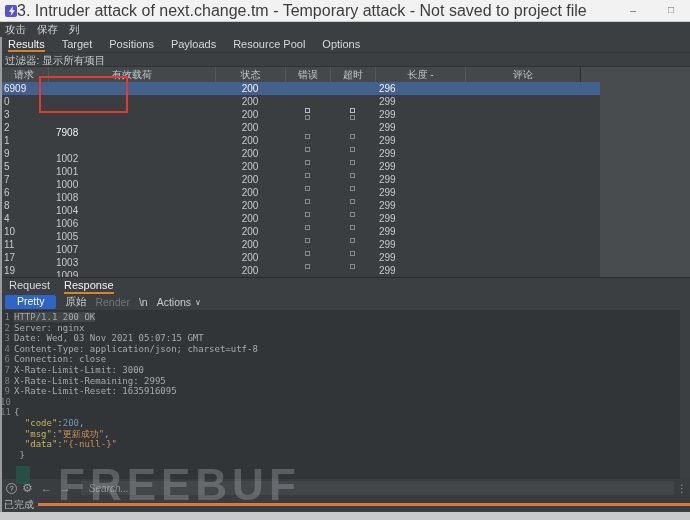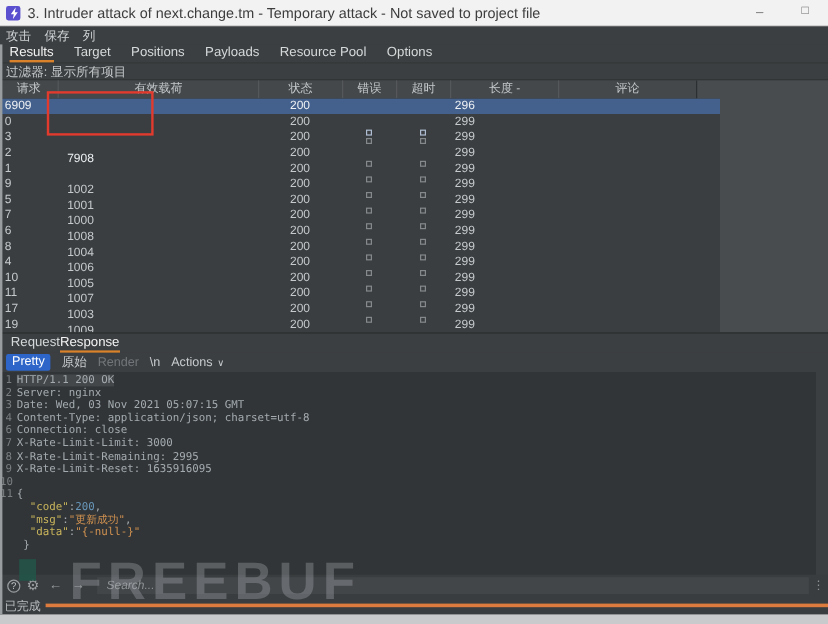--- a/index.html
+++ b/index.html
@@ -7,21 +7,21 @@
   body {
     position:relative;
     background:#3c3f41;
     font-family:"Liberation Sans","DejaVu Sans",sans-serif;
   }
   
   .titlebar { position:absolute; top:0; left:0; width:690px; height:22px;
     background:#f2f2f2; border-bottom:1px solid #c9c9c9; display:flex; align-items:center; }
   .app-icon { width:12px; height:12px; margin-left:5px; border-radius:2px;
     background:#5a4fcf; display:flex; align-items:center; justify-content:center; flex:none; }
-  .title-text { margin-left:6px; font-size:12px; color:#3d3d3d; white-space:nowrap; }
+  .title-text { font-size:16px; color:#3d3d3d; white-space:nowrap; }
   .win-btn { position:absolute; top:0; height:22px; width:26px; text-align:center;
     line-height:20px; color:#6f6f6f; font-size:11px; }
   .btn-min { right:44px; } .btn-max { right:6px; font-size:10px; }
 
   
   .menubar { position:absolute; top:22px; left:0; width:690px; height:15px;
     background:#3c3f41; display:flex; gap:11px; padding-left:5px; align-items:center;
     font-size:10.5px; color:#cfd2d4; }
   .tabbar { position:absolute; top:37px; left:0; width:690px; height:16px;
     background:#3c3f41; display:flex; gap:17px; padding-left:8px;
@@ -49,28 +49,28 @@
   .cell-err, .cell-to { display:flex; justify-content:center; align-items:center; }
   .checkbox { width:5px; height:5px; border:1px solid #85898c; display:inline-block; }
   .trow.selected .checkbox { border-color:#aebdd2; }
   .cell-len { padding-left:4px; }
 
   .red-annotation { position:absolute; left:39px; top:76px; width:89px; height:37px;
     border:2px solid #e23b2e; z-index:30; pointer-events:none; }
 
   
   .msg-tabs { position:absolute; top:277px; left:0; width:690px; height:17px;
-    background:#3c3f41; border-top:1px solid #2a2d2f; display:flex; 
+    background:#3c3f41; border-top:1px solid #2a2d2f; display:flex; gap:14px;
     padding-left:9px; font-size:11px; color:#d6d9da; align-items:flex-end; }
   .msg-tab { height:16px; line-height:14px; }
   .msg-tab.active { color:#f2f2f2; border-bottom:2px solid #d9822b; }
   .view-bar { position:absolute; top:294px; left:0; width:690px; height:16px;
     background:#3c3f41; display:flex; gap:9px; padding-left:5px; align-items:center;
     font-size:10.5px; }
-  .vt-pretty { background:#2d65c8; color:#ffffff; padding:0 5px; border-radius:2px;
+  .vt-pretty { background:#2d65c8; color:#ffffff; padding:0 12px; border-radius:2px;
     line-height:13px; height:14px; }
   .vt-raw, .vt-n, .vt-actions { color:#c8cbcd; }
   .vt-render { color:#72767a; }
   .vt-chevron { color:#c8cbcd; font-size:8px; margin-left:-5px; }
 
   .editor { position:absolute; top:310px; left:0; width:680px; height:169px;
     background:#323537; font-family:"DejaVu Sans Mono",monospace; font-size:9px;
     padding-top:2px; overflow:hidden; }
   .ed-line { height:10.6px; line-height:10.6px; white-space:pre; }
   .gutter { display:inline-block; width:14px; text-align:right; color:#7a7e81; padding-right:4px; }

